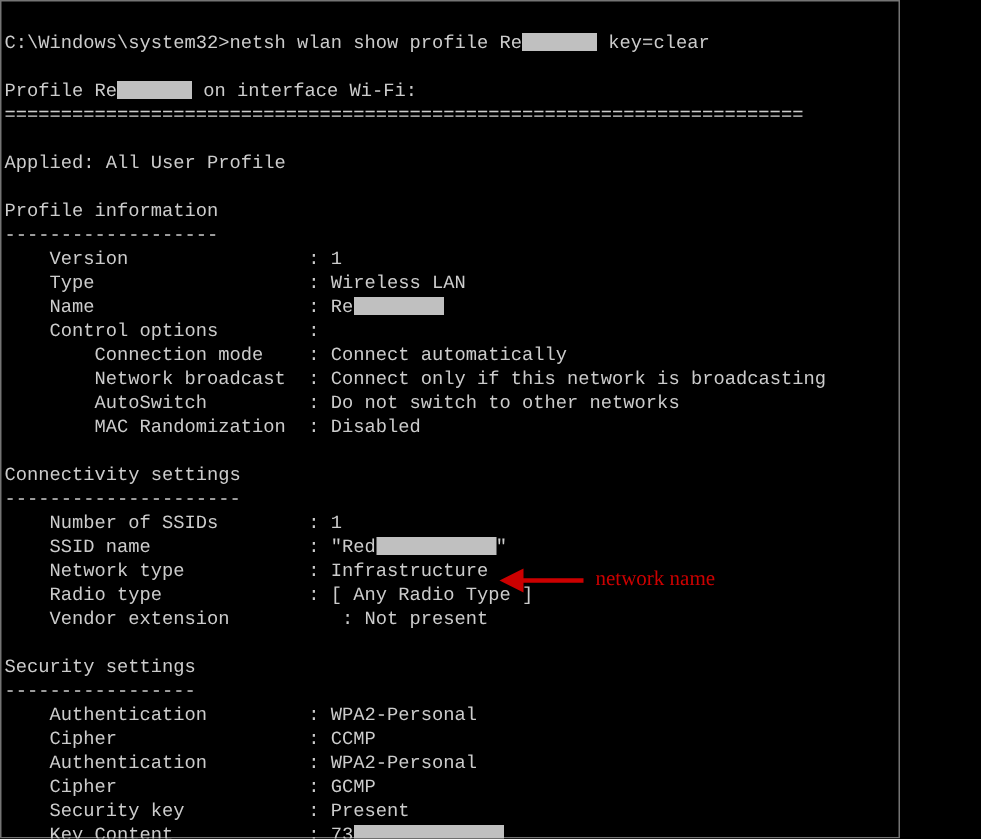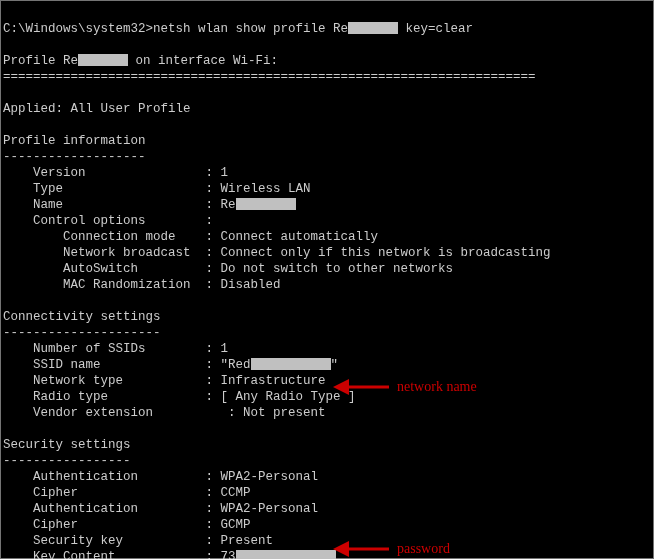--- a/index.html
+++ b/index.html
@@ -14,21 +14,21 @@
   .terminal {
     background: #000;
     color: #ccc;
     font-family: "Consolas", "Courier New", monospace;
     font-size: 12.5px;
     line-height: 16px;
     padding: 4px 2px;
     white-space: pre;
     border: 1px solid #747474;
     box-sizing: border-box;
-    width: 654px;
+    width: 600px;
     height: 559px;
     position: relative;
   }
   .line { white-space: pre; }
   .redact {
     display: inline-block;
     background: #c0c0c0;
     vertical-align: middle;
     height: 12px;
     margin-bottom: 2px;
@@ -89,20 +89,13 @@
 <span class="line"><span>    Key Content            : </span><span>73</span><span class="redact" style="width:100px"></span></span>
 
   <div class="annot" style="top:375px; left:330px;">
     <svg class="arrow-svg" width="60" height="22" viewBox="0 0 60 22">
       <line x1="58" y1="11" x2="12" y2="11" stroke="#cc0000" stroke-width="3"></line>
       <polygon points="2,11 18,3 18,19" fill="#cc0000"></polygon>
     </svg>
     <span class="annot-label">network name</span>
   </div>
 
-  <div class="annot" style="top:537px; left:330px;">
-    <svg class="arrow-svg" width="60" height="22" viewBox="0 0 60 22">
-      <line x1="58" y1="11" x2="12" y2="11" stroke="#cc0000" stroke-width="3"></line>
-      <polygon points="2,11 18,3 18,19" fill="#cc0000"></polygon>
-    </svg>
-    <span class="annot-label">password</span>
-  </div>
 </div>
 
 </body></html>

